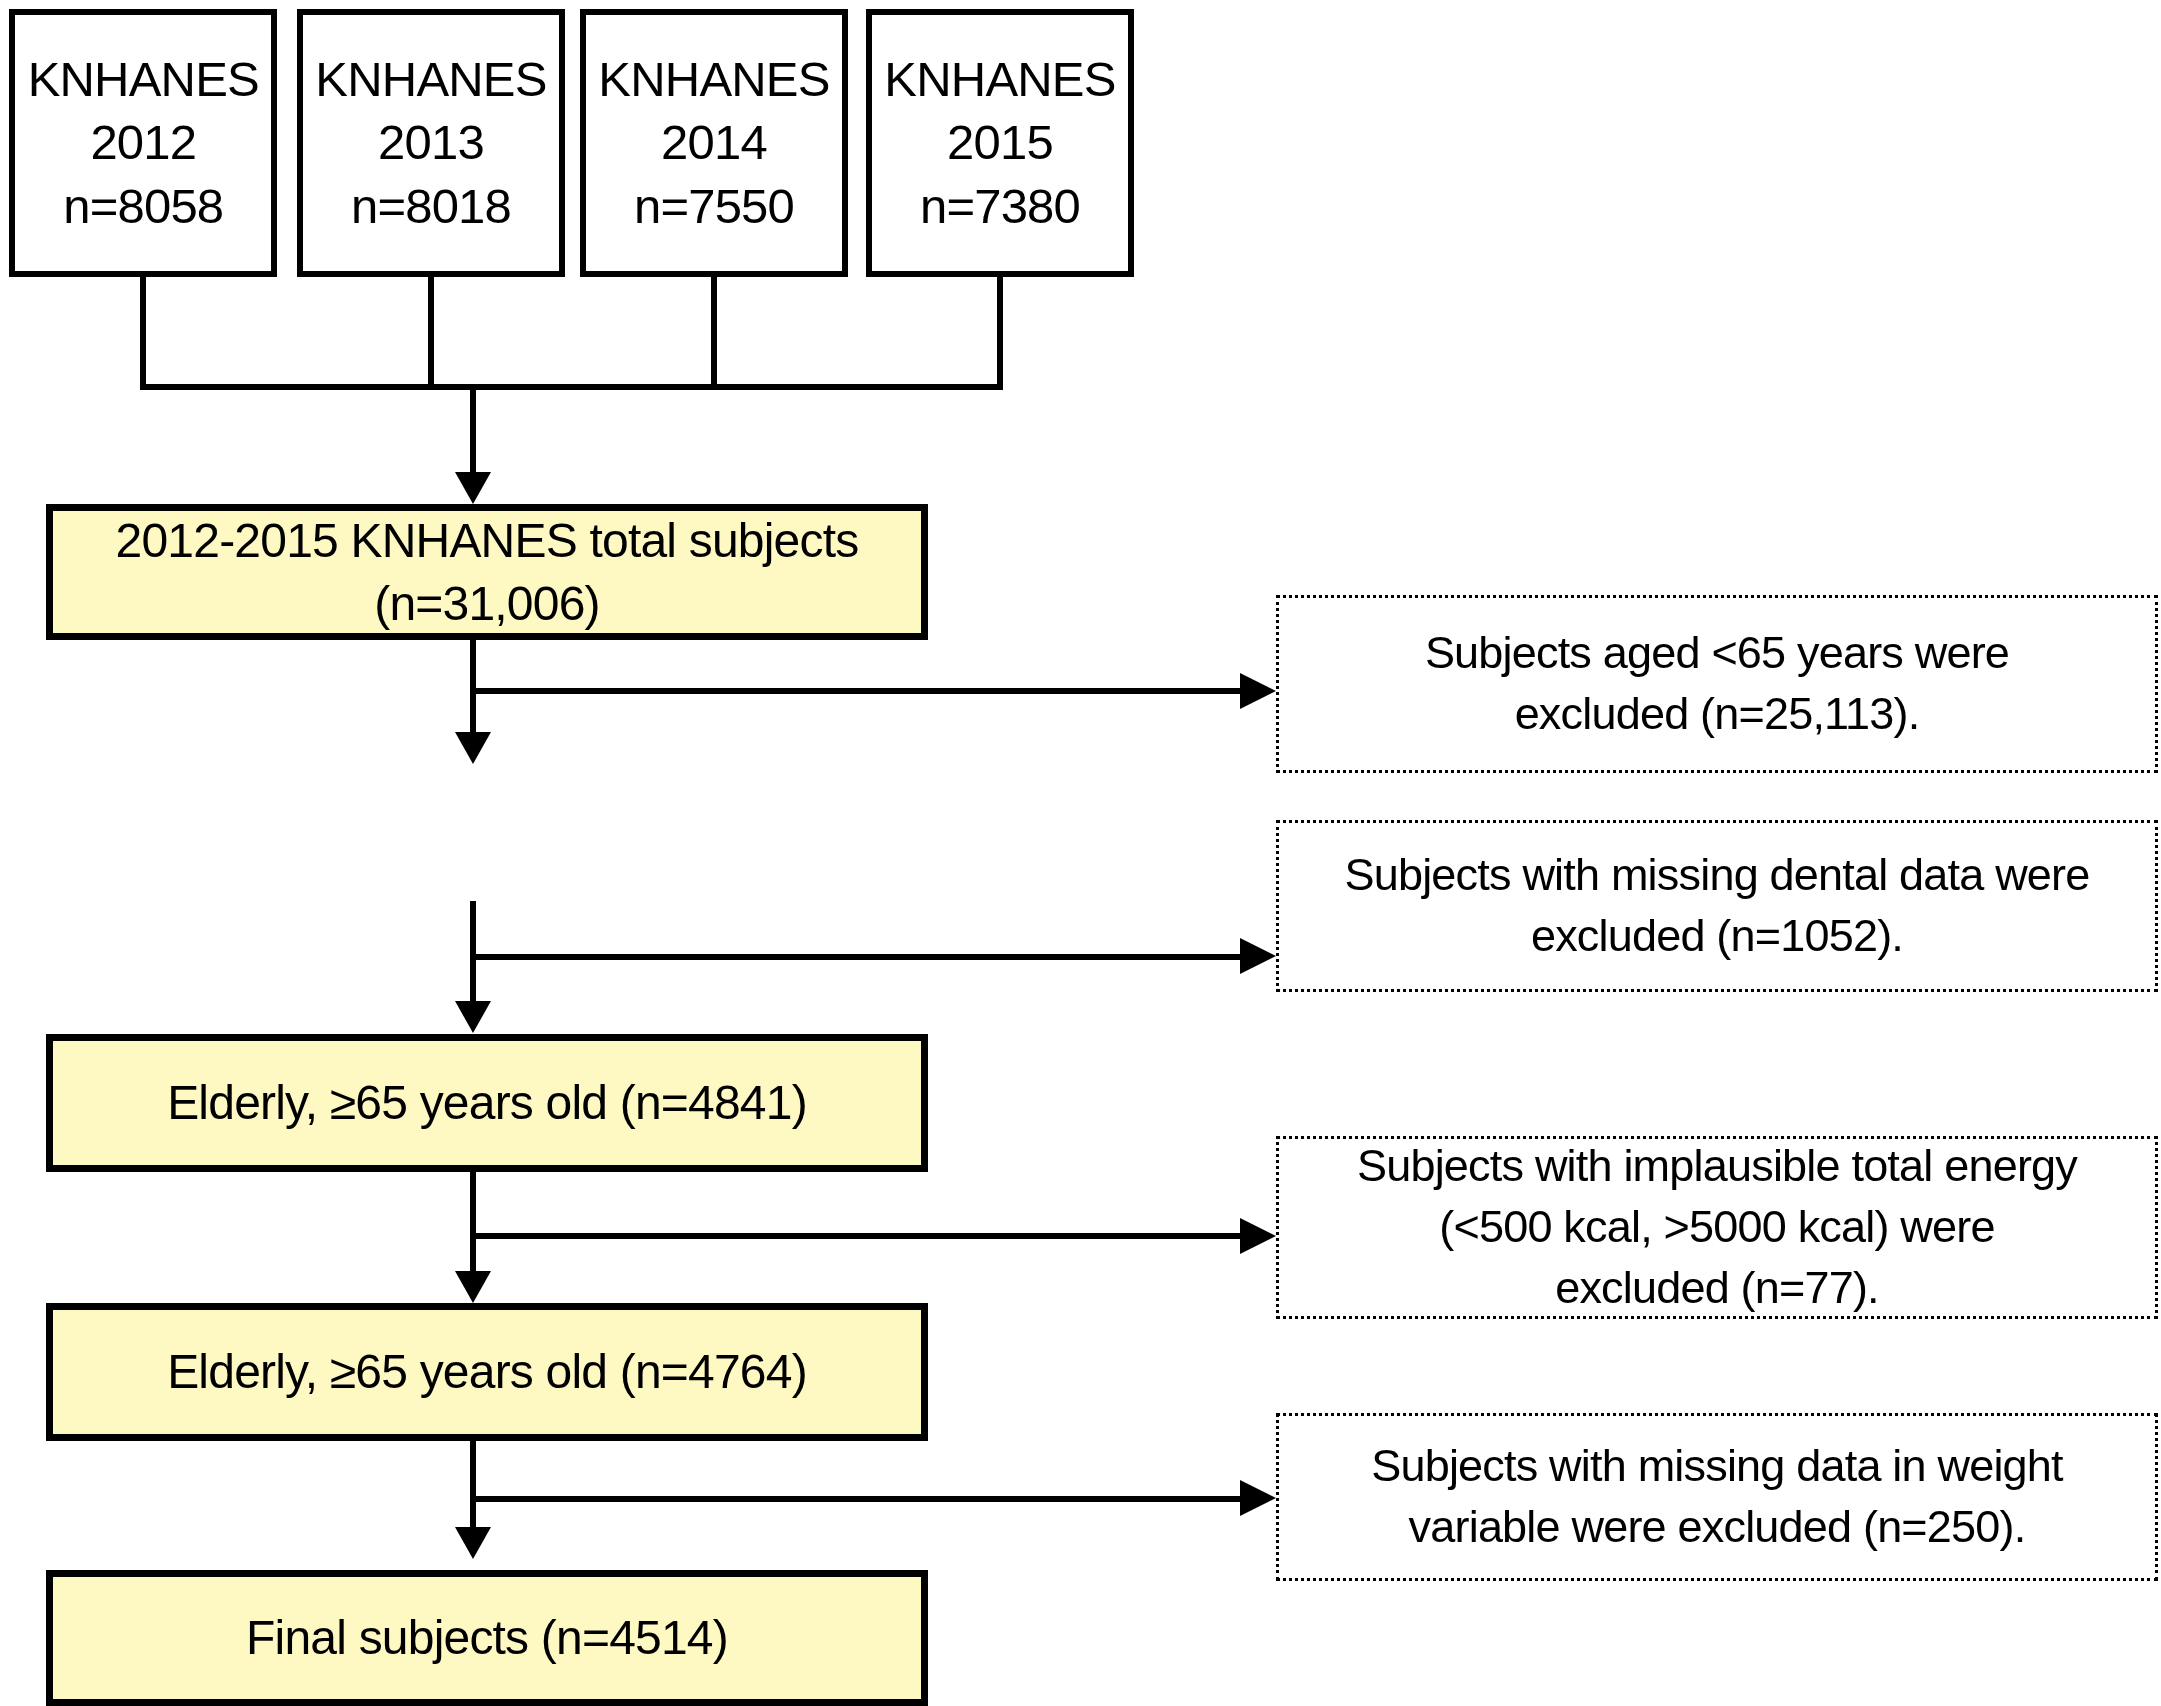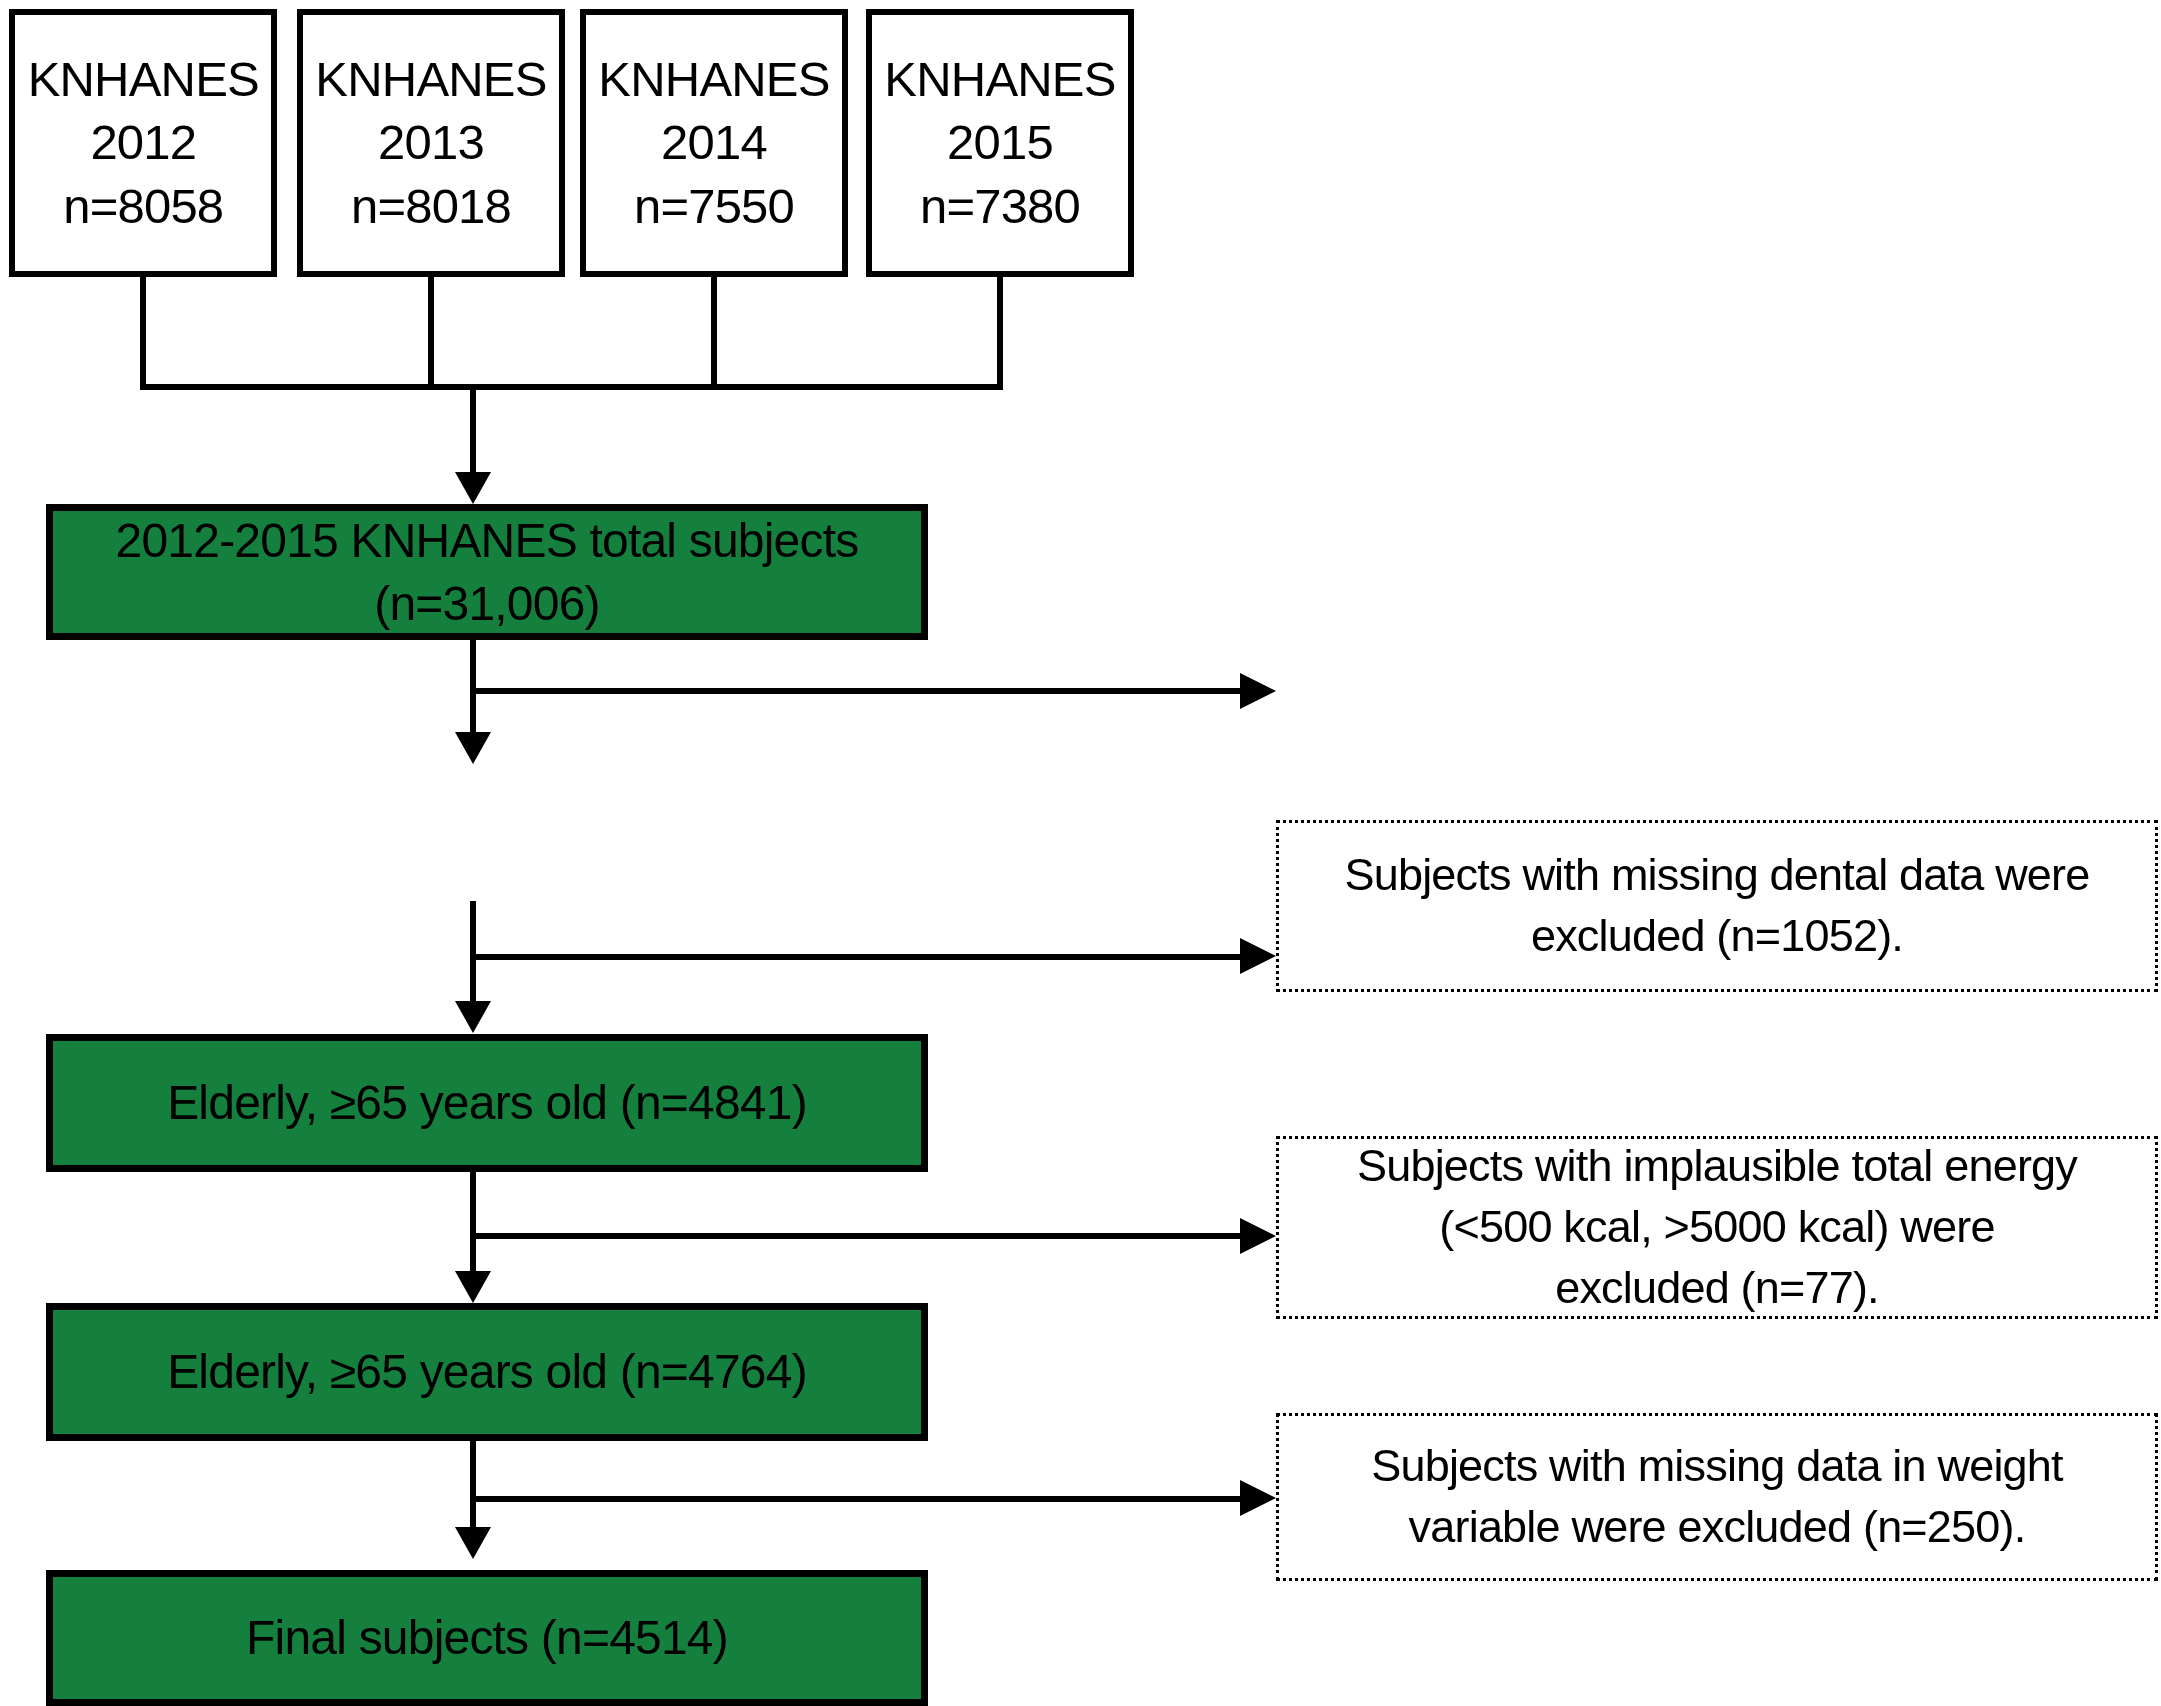--- a/index.html
+++ b/index.html
@@ -34,21 +34,21 @@
     font-size: 49px;
     line-height: 1.3;
     letter-spacing: -0.8px;
   }
 
   .mbox {
     position: absolute;
     left: 46px;
     width: 882px;
     border: 7px solid #000000;
-    background: #15803d;
+    background: #fef9c3;
     display: flex;
     flex-direction: column;
     justify-content: center;
     text-align: center;
     font-size: 48px;
     line-height: 1.32;
     letter-spacing: -0.8px;
   }
 
   .dbox {
@@ -163,20 +163,24 @@
 
   <div class="line" style="left:473px; top:954px; width:767px; height:6.2px;"></div>
   <div class="ah-right" style="left:1240px; top:938px;"></div>
 
   <div class="line" style="left:473px; top:1233px; width:767px; height:6.2px;"></div>
   <div class="ah-right" style="left:1240px; top:1218px;"></div>
 
   <div class="line" style="left:473px; top:1496px; width:767px; height:6.2px;"></div>
   <div class="ah-right" style="left:1240px; top:1480px;"></div>
 
+  <div class="dbox" style="top:595px; height:178px;">
+    <div class="bline">Subjects aged &lt;65 years were</div>
+    <div class="bline">excluded (n=25,113).</div>
+  </div>
 
   <div class="dbox" style="top:820px; height:172px;">
     <div class="bline">Subjects with missing dental data were</div>
     <div class="bline">excluded (n=1052).</div>
   </div>
 
   <div class="dbox" style="top:1136px; height:183px;">
     <div class="bline">Subjects with implausible total energy</div>
     <div class="bline">(&lt;500 kcal, &gt;5000 kcal) were</div>
     <div class="bline">excluded (n=77).</div>

